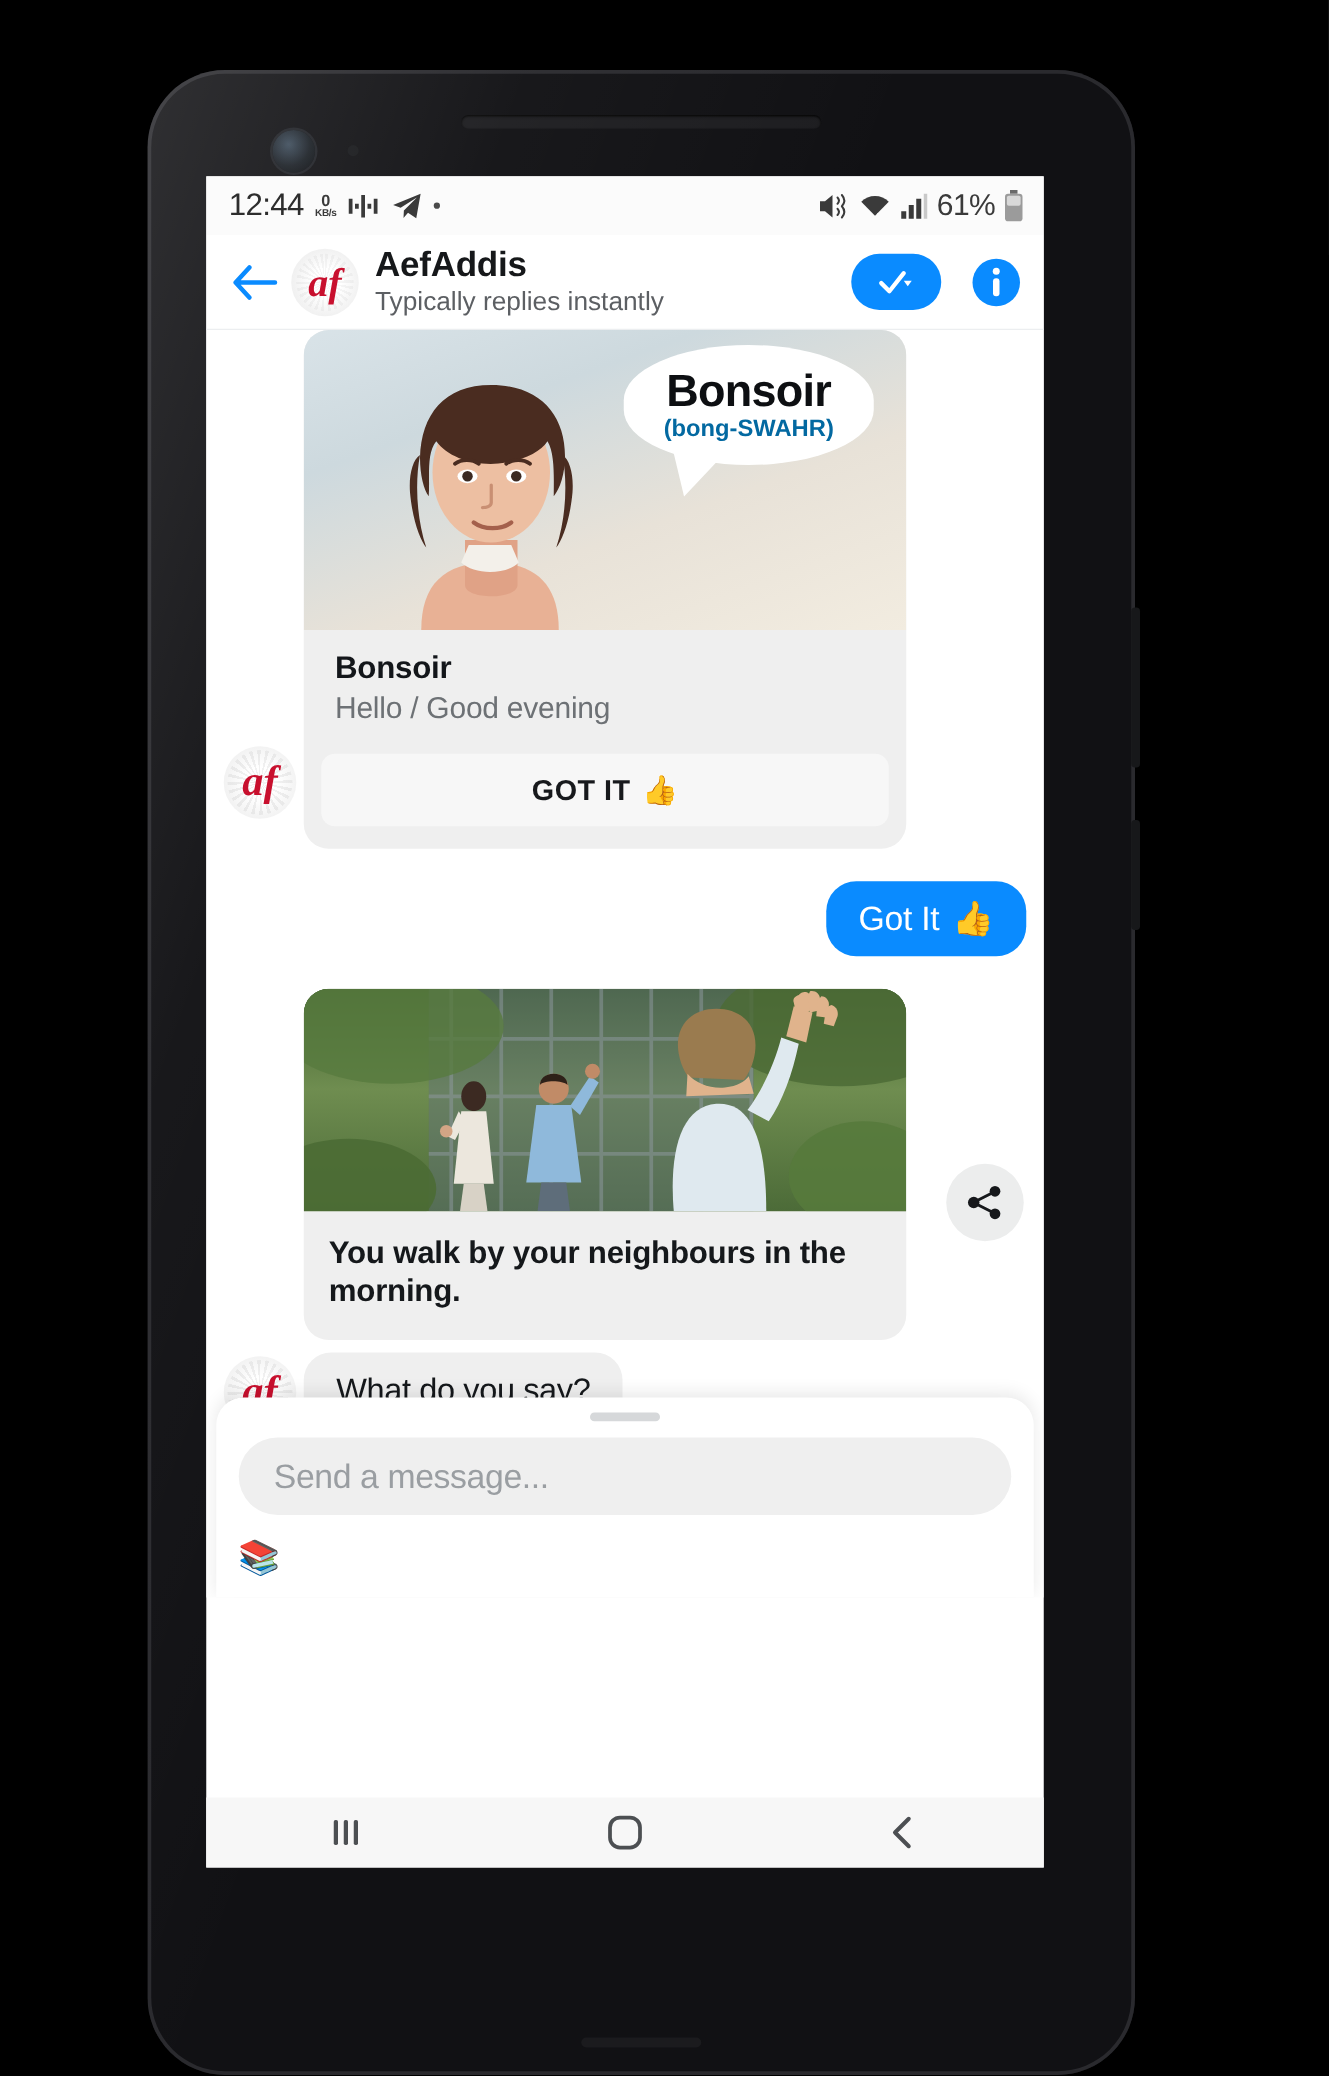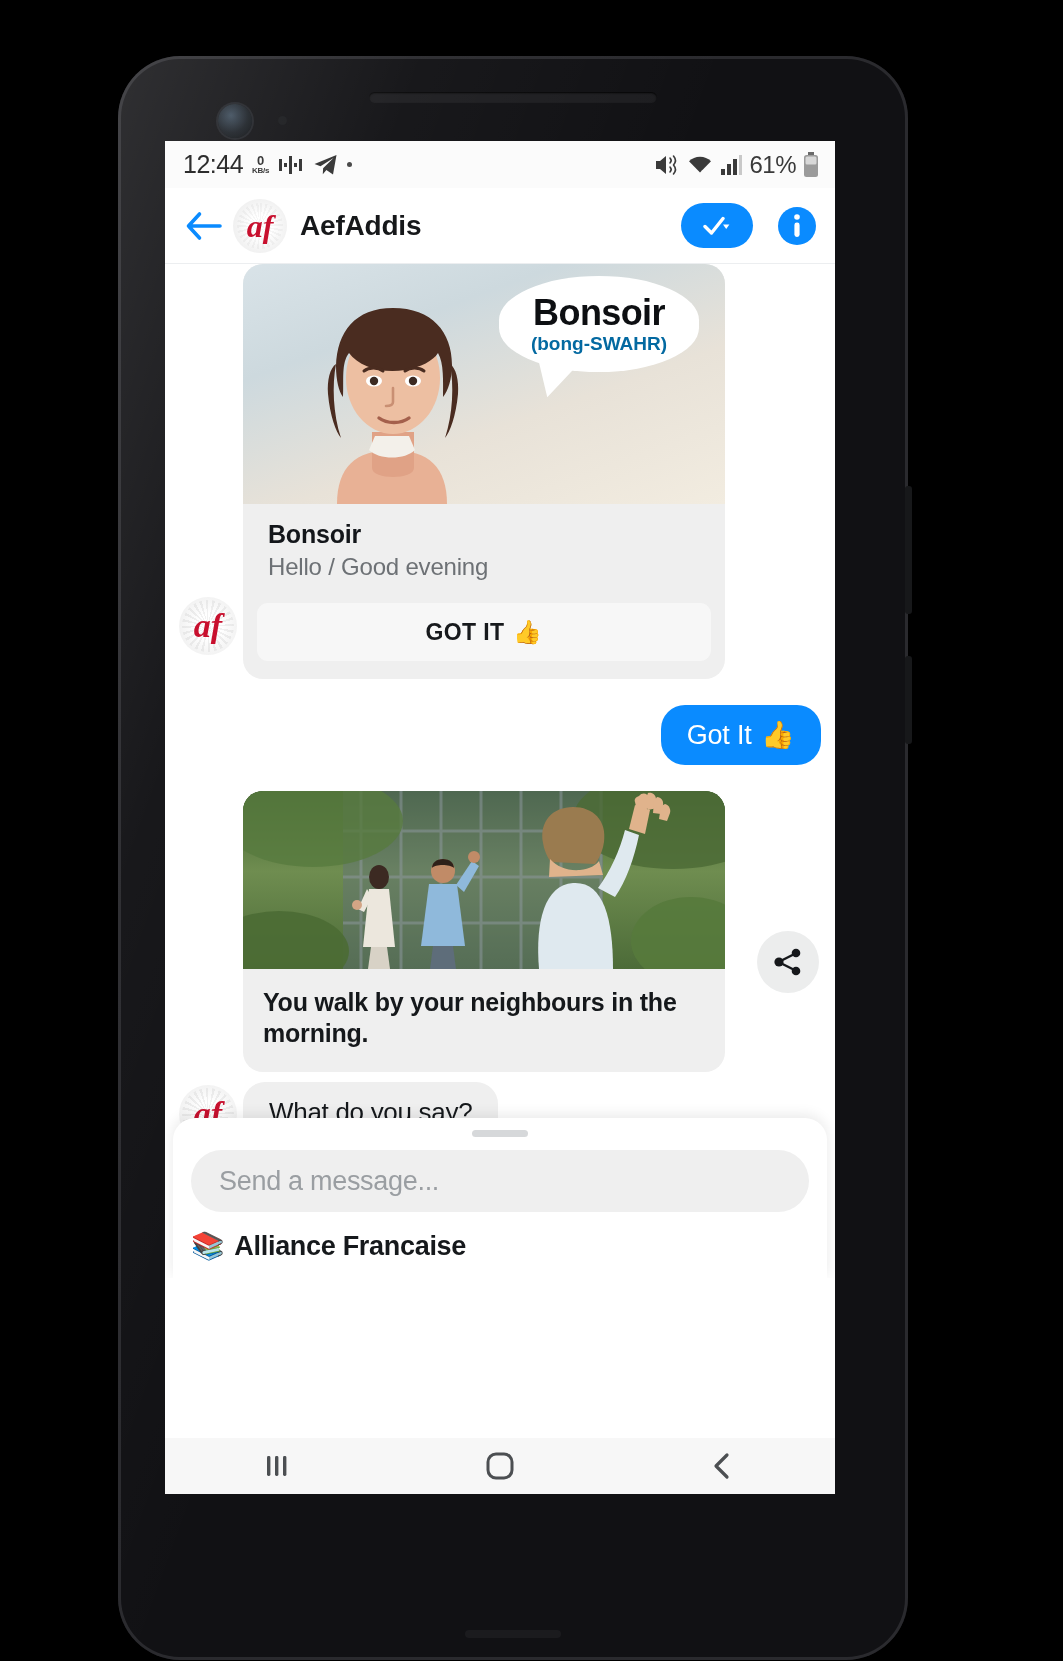--- a/index.html
+++ b/index.html
@@ -289,20 +289,21 @@
       <div class="back-btn">
         <svg width="38" height="30" viewBox="0 0 38 30">
           <path d="M14.5 3 3.5 15l11 12M3.5 15H35" stroke="#0a8bff" stroke-width="3.6" fill="none" stroke-linecap="round" stroke-linejoin="round"></path>
         </svg>
       </div>
       <div class="avatar-hdr">
         <span class="af-mark" style="font-size:32px">af</span>
       </div>
       <div class="hdr-texts">
         <div class="hdr-title">AefAddis</div>
+        <div class="hdr-sub">Typically replies instantly</div>
       </div>
       <button class="pill-btn">
         <svg width="28" height="22" viewBox="0 0 28 22">
           <path d="M2 11.5 8.5 18 20 3.5" stroke="#fff" stroke-width="3.4" fill="none" stroke-linecap="round" stroke-linejoin="round"></path>
           <path d="M22 9.5l3.2 4.4 3.2-4.4z" fill="#fff" transform="translate(-2,0)"></path>
         </svg>
       </button>
       <div class="info-btn">
         <svg width="40" height="40" viewBox="0 0 40 40">
           <circle cx="20" cy="20" r="19" fill="#0a8bff"></circle>
@@ -438,21 +439,20 @@
       <div class="chips">
         <button class="chip">Bonjour</button>
         <button class="chip">Bonsoir</button>
       </div>
 
       <div class="composer">
         <div class="grabber"></div>
         <div class="msg-input">Send a message...</div>
         <div class="branding">
           <span>📚</span>
-          <span>Alliance Francaise</span>
         </div>
       </div>
 
     </div>
   </div>
 
   <div class="navbar">
     <div class="navbtn">
       <svg width="26" height="26" viewBox="0 0 26 26">
         <rect x="3" y="3" width="3.4" height="20" rx="1.4" fill="#4c4f52"></rect>

